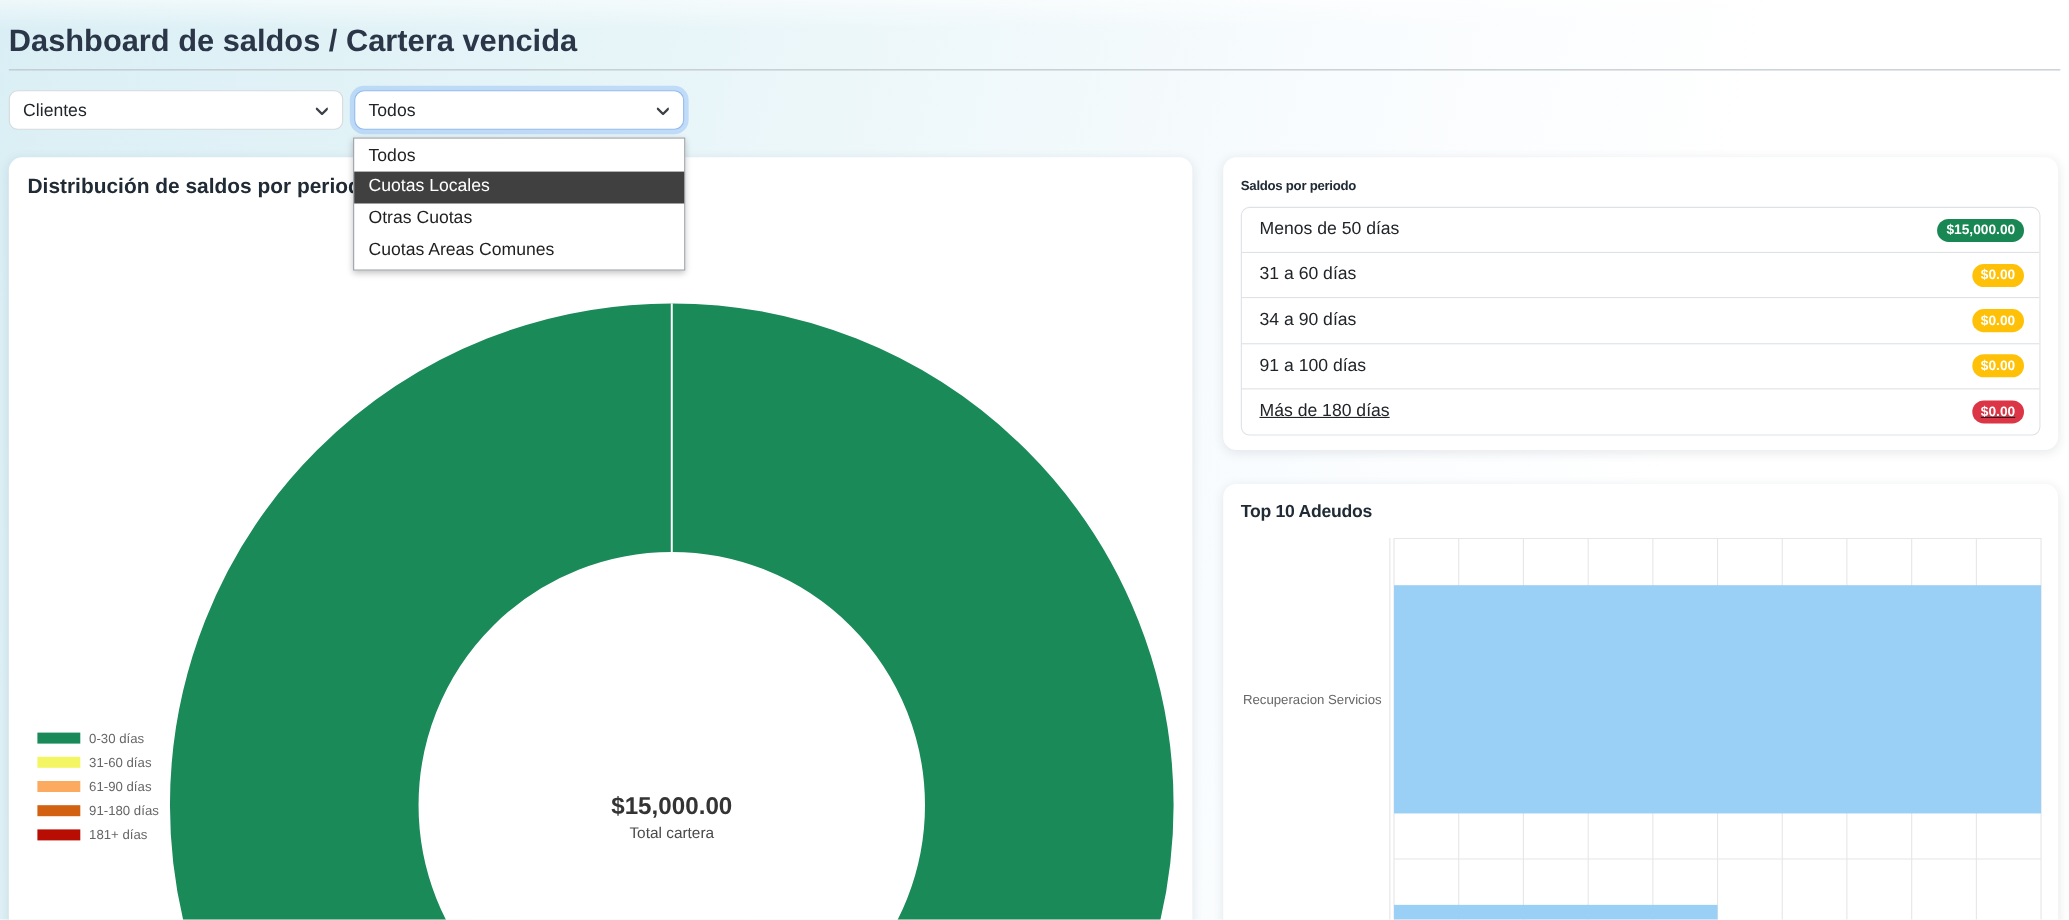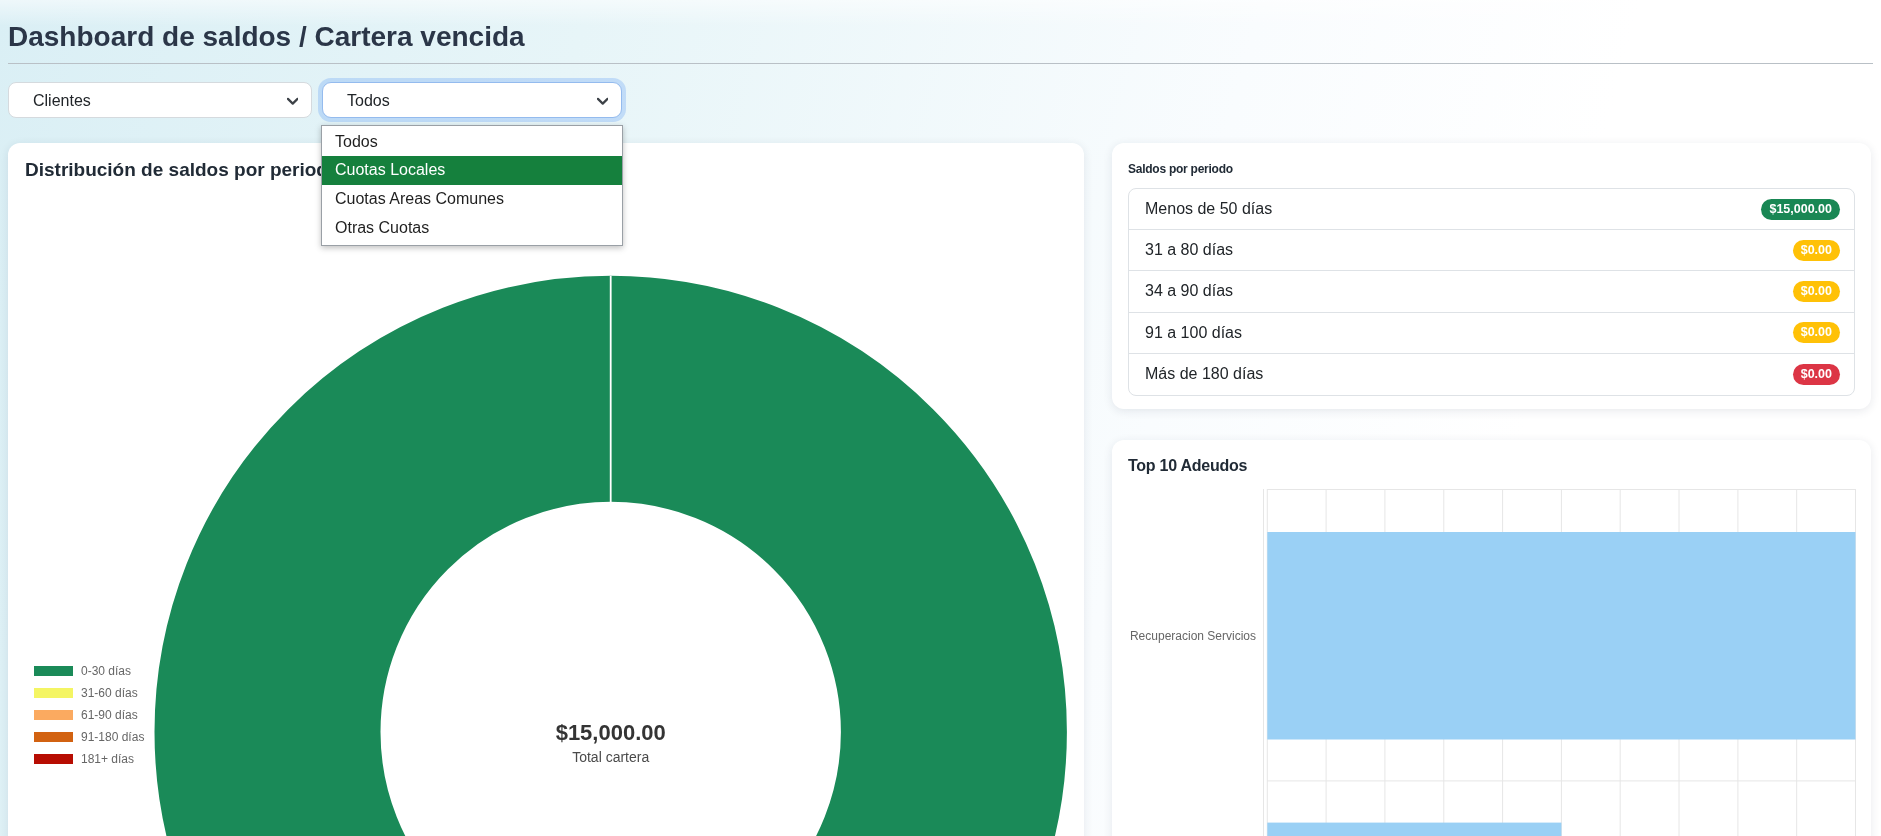--- a/index.html
+++ b/index.html
@@ -13,55 +13,55 @@
   .page { position:relative; width:1881px; height:696px; }
   h1.title {
     position:absolute; left:8px; top:21px;
     font-size:28px; font-weight:bold; color:#2b3648; letter-spacing:0;
   }
   .hr { position:absolute; left:8px; top:63px; width:1865px; height:1px; background:#b9c0c6; }
 
   .select {
     position:absolute; top:82px; height:35.5px; background:#fff;
     border:1px solid #d5dade; border-radius:8px;
-    font-size:16px; color:#212529; line-height:36px; padding-left:24px;
+    font-size:16px; color:#212529; line-height:36px; padding-left:12px;
   }
   .sel1 { left:8px; width:304px; }
   .sel2 { left:322px; width:300px; border:1px solid #94bbee; border-radius:9px;
     box-shadow:0 0 0 4px rgba(110,165,245,0.32); }
   .chev { position:absolute; right:13px; top:13.5px; width:11.5px; height:8.5px; }
 
   .menu {
     position:absolute; left:321px; top:124.5px; width:302px; height:121px;
     background:#fff; border:1px solid #9aa0a6; z-index:50;
     box-shadow:0 2px 6px rgba(0,0,0,0.25);
     font-size:16px; color:#1f1f1f; padding-top:2px;
   }
   .menu .item { height:28.8px; line-height:28.8px; padding-left:13px; }
-  .menu .sel { background:#15803d; color:#fff; }
+  .menu .sel { background:#404040; color:#fff; }
 
   .card {
     position:absolute; background:#fff; border-radius:12px;
     box-shadow:0 2px 10px rgba(25,42,70,0.10);
   }
   .card1 { left:8px; top:143px; width:1076px; height:1100px; }
   .card2 { left:1112px; top:143px; width:759px; height:266px; }
   .card3 { left:1112px; top:440px; width:759px; height:800px; }
   .ctitle { position:absolute; font-weight:bold; color:#212b36; }
 
   .listgroup {
     position:absolute; left:1128px; top:188px; width:727px; height:208px;
     border:1px solid #dee2e6; border-radius:8px; background:#fff;
   }
   .lg-row {
     height:41.2px; display:flex; align-items:center; justify-content:space-between;
     padding:0 14px 0 16px; border-bottom:1px solid #dee2e6;
     font-size:16px; color:#212529;
   }
-  .lg-row:last-child { border-bottom:none; height:41px; }
+  .lg-row:last-child { border-bottom:none; height:41px;text-decoration:underline; }
   .badge {
     display:inline-block; font-size:12.5px; font-weight:bold; color:#fff;
     padding:4px 8px; border-radius:11px; line-height:13px;
   }
   .bg-g { background:#198754; }
   .bg-y { background:#ffc107; }
   .bg-r { background:#dc3545; }
 </style>
 </head>
 <body>
@@ -95,21 +95,21 @@
   <div class="ctitle" style="position:absolute;left:25px;top:159px;font-size:19px;z-index:5;">Distribución de saldos por periodo</div>
 
   <div class="card card2"></div>
   <div class="ctitle" style="position:absolute;left:1128px;top:162px;font-size:12px;letter-spacing:-0.25px;">Saldos por periodo</div>
   <div class="listgroup">
     <div class="lg-row">
         <span>Menos de 50 días</span>
         <span class="badge bg-g">$15,000.00</span>
       </div>
     <div class="lg-row">
-        <span>31 a 80 días</span>
+        <span>31 a 60 días</span>
         <span class="badge bg-y">$0.00</span>
       </div>
     <div class="lg-row">
         <span>34 a 90 días</span>
         <span class="badge bg-y">$0.00</span>
       </div>
     <div class="lg-row">
         <span>91 a 100 días</span>
         <span class="badge bg-y">$0.00</span>
       </div>
@@ -151,16 +151,16 @@
   </div>
   <div class="select sel2">Todos
     <svg class="chev" viewBox="0 0 12 8">
         <path d="M1 1.5 L6 6.5 L11 1.5" fill="none" stroke="#3c4147" stroke-width="2.3" stroke-linecap="round" stroke-linejoin="round"></path>
       </svg>
   </div>
 
   <div class="menu">
     <div class="item">Todos</div>
     <div class="item sel">Cuotas Locales</div>
+    <div class="item">Otras Cuotas</div>
     <div class="item">Cuotas Areas Comunes</div>
-    <div class="item">Otras Cuotas</div>
   </div>
 </div>
 
 </body></html>

